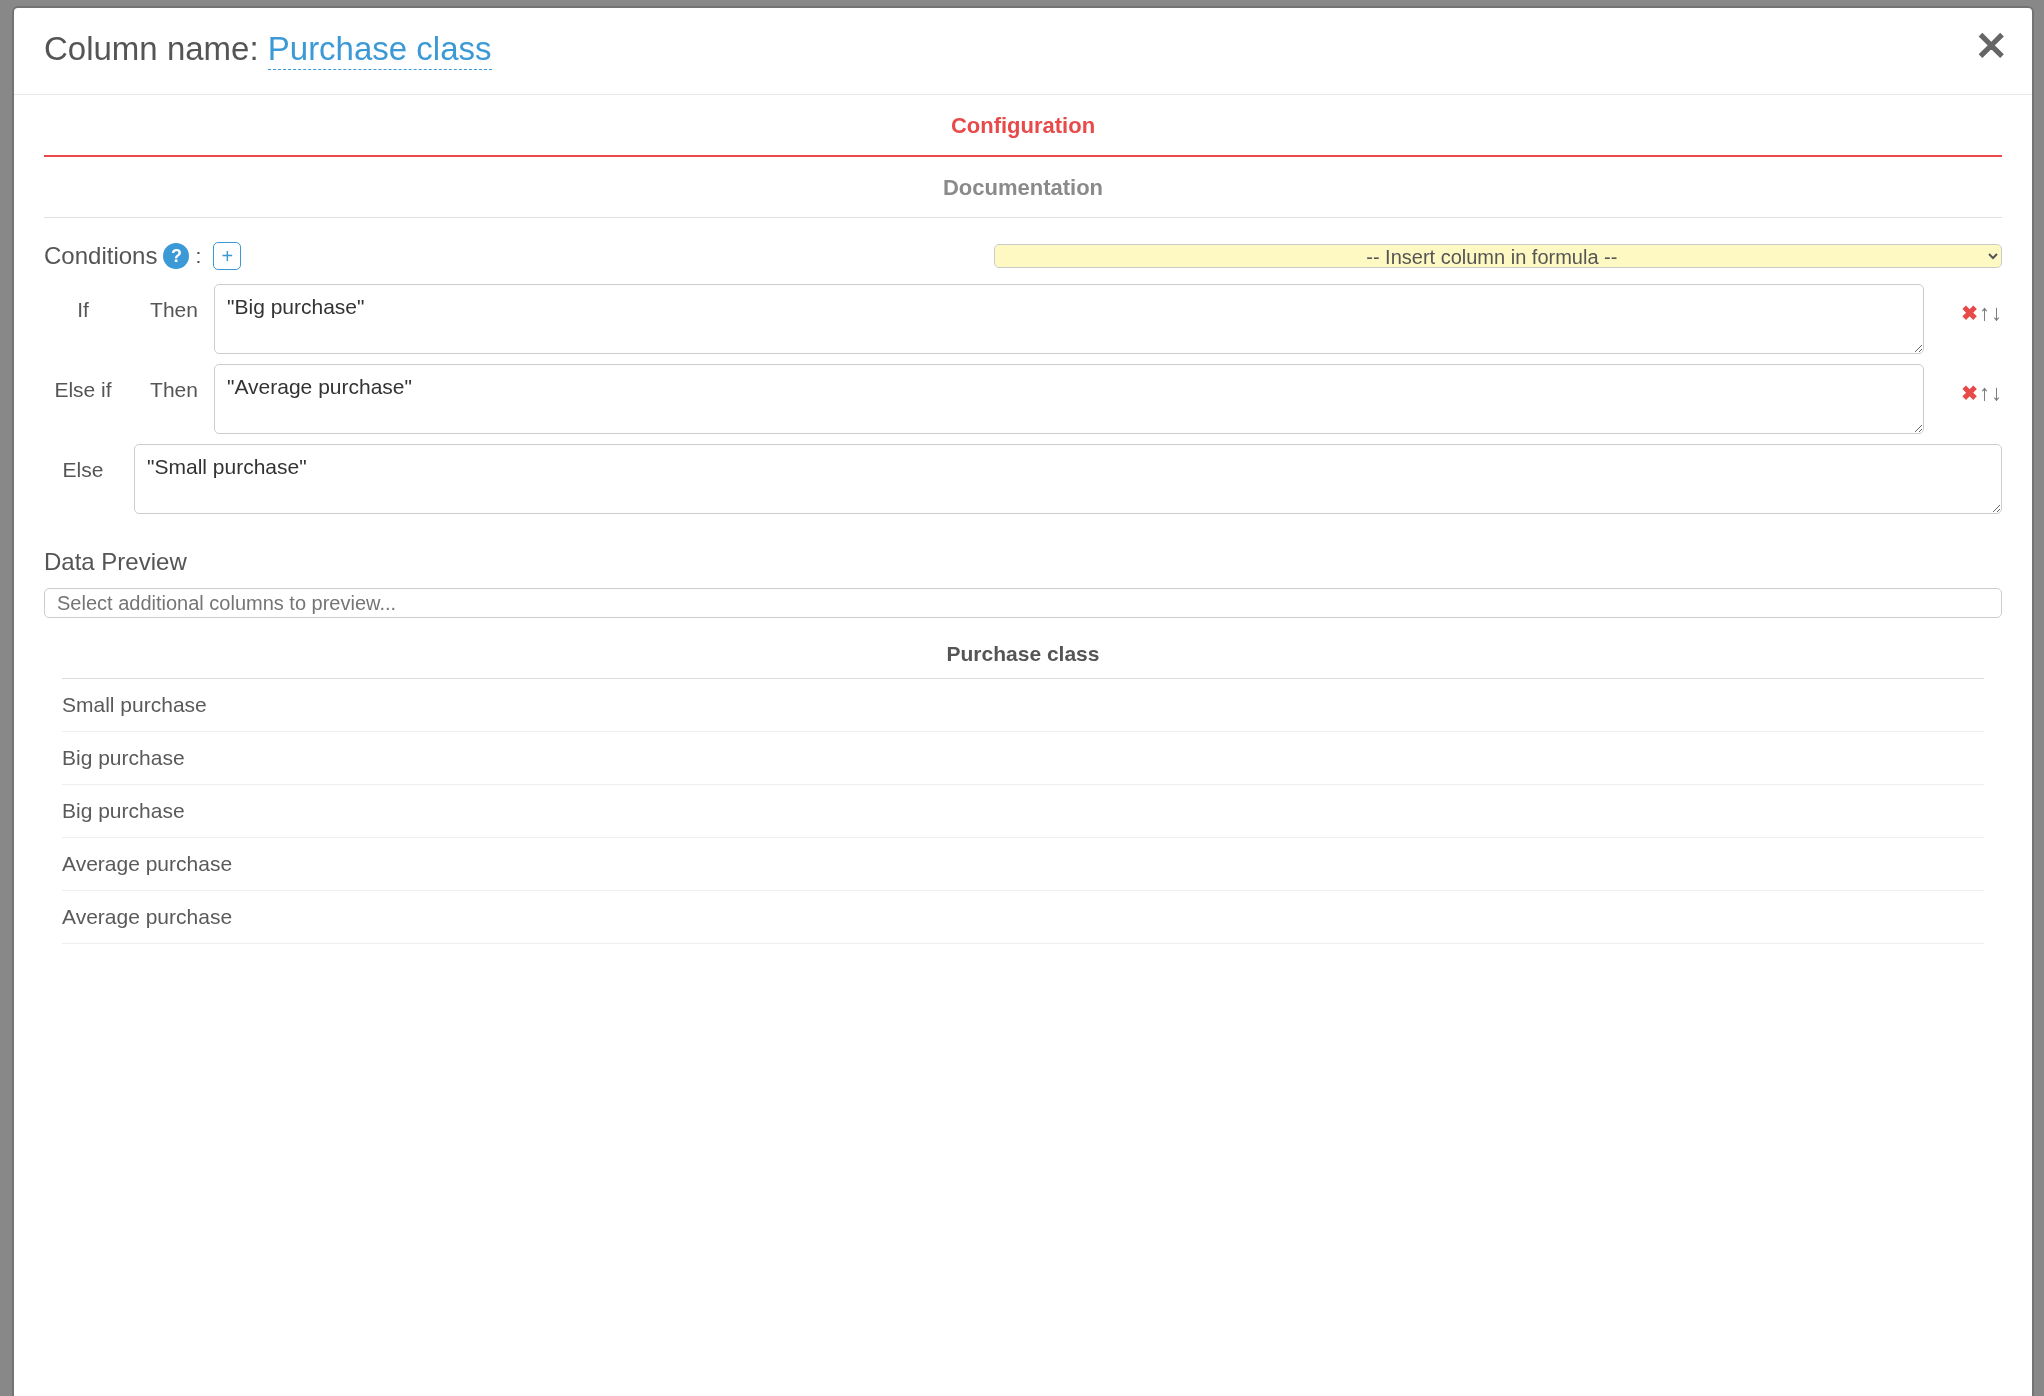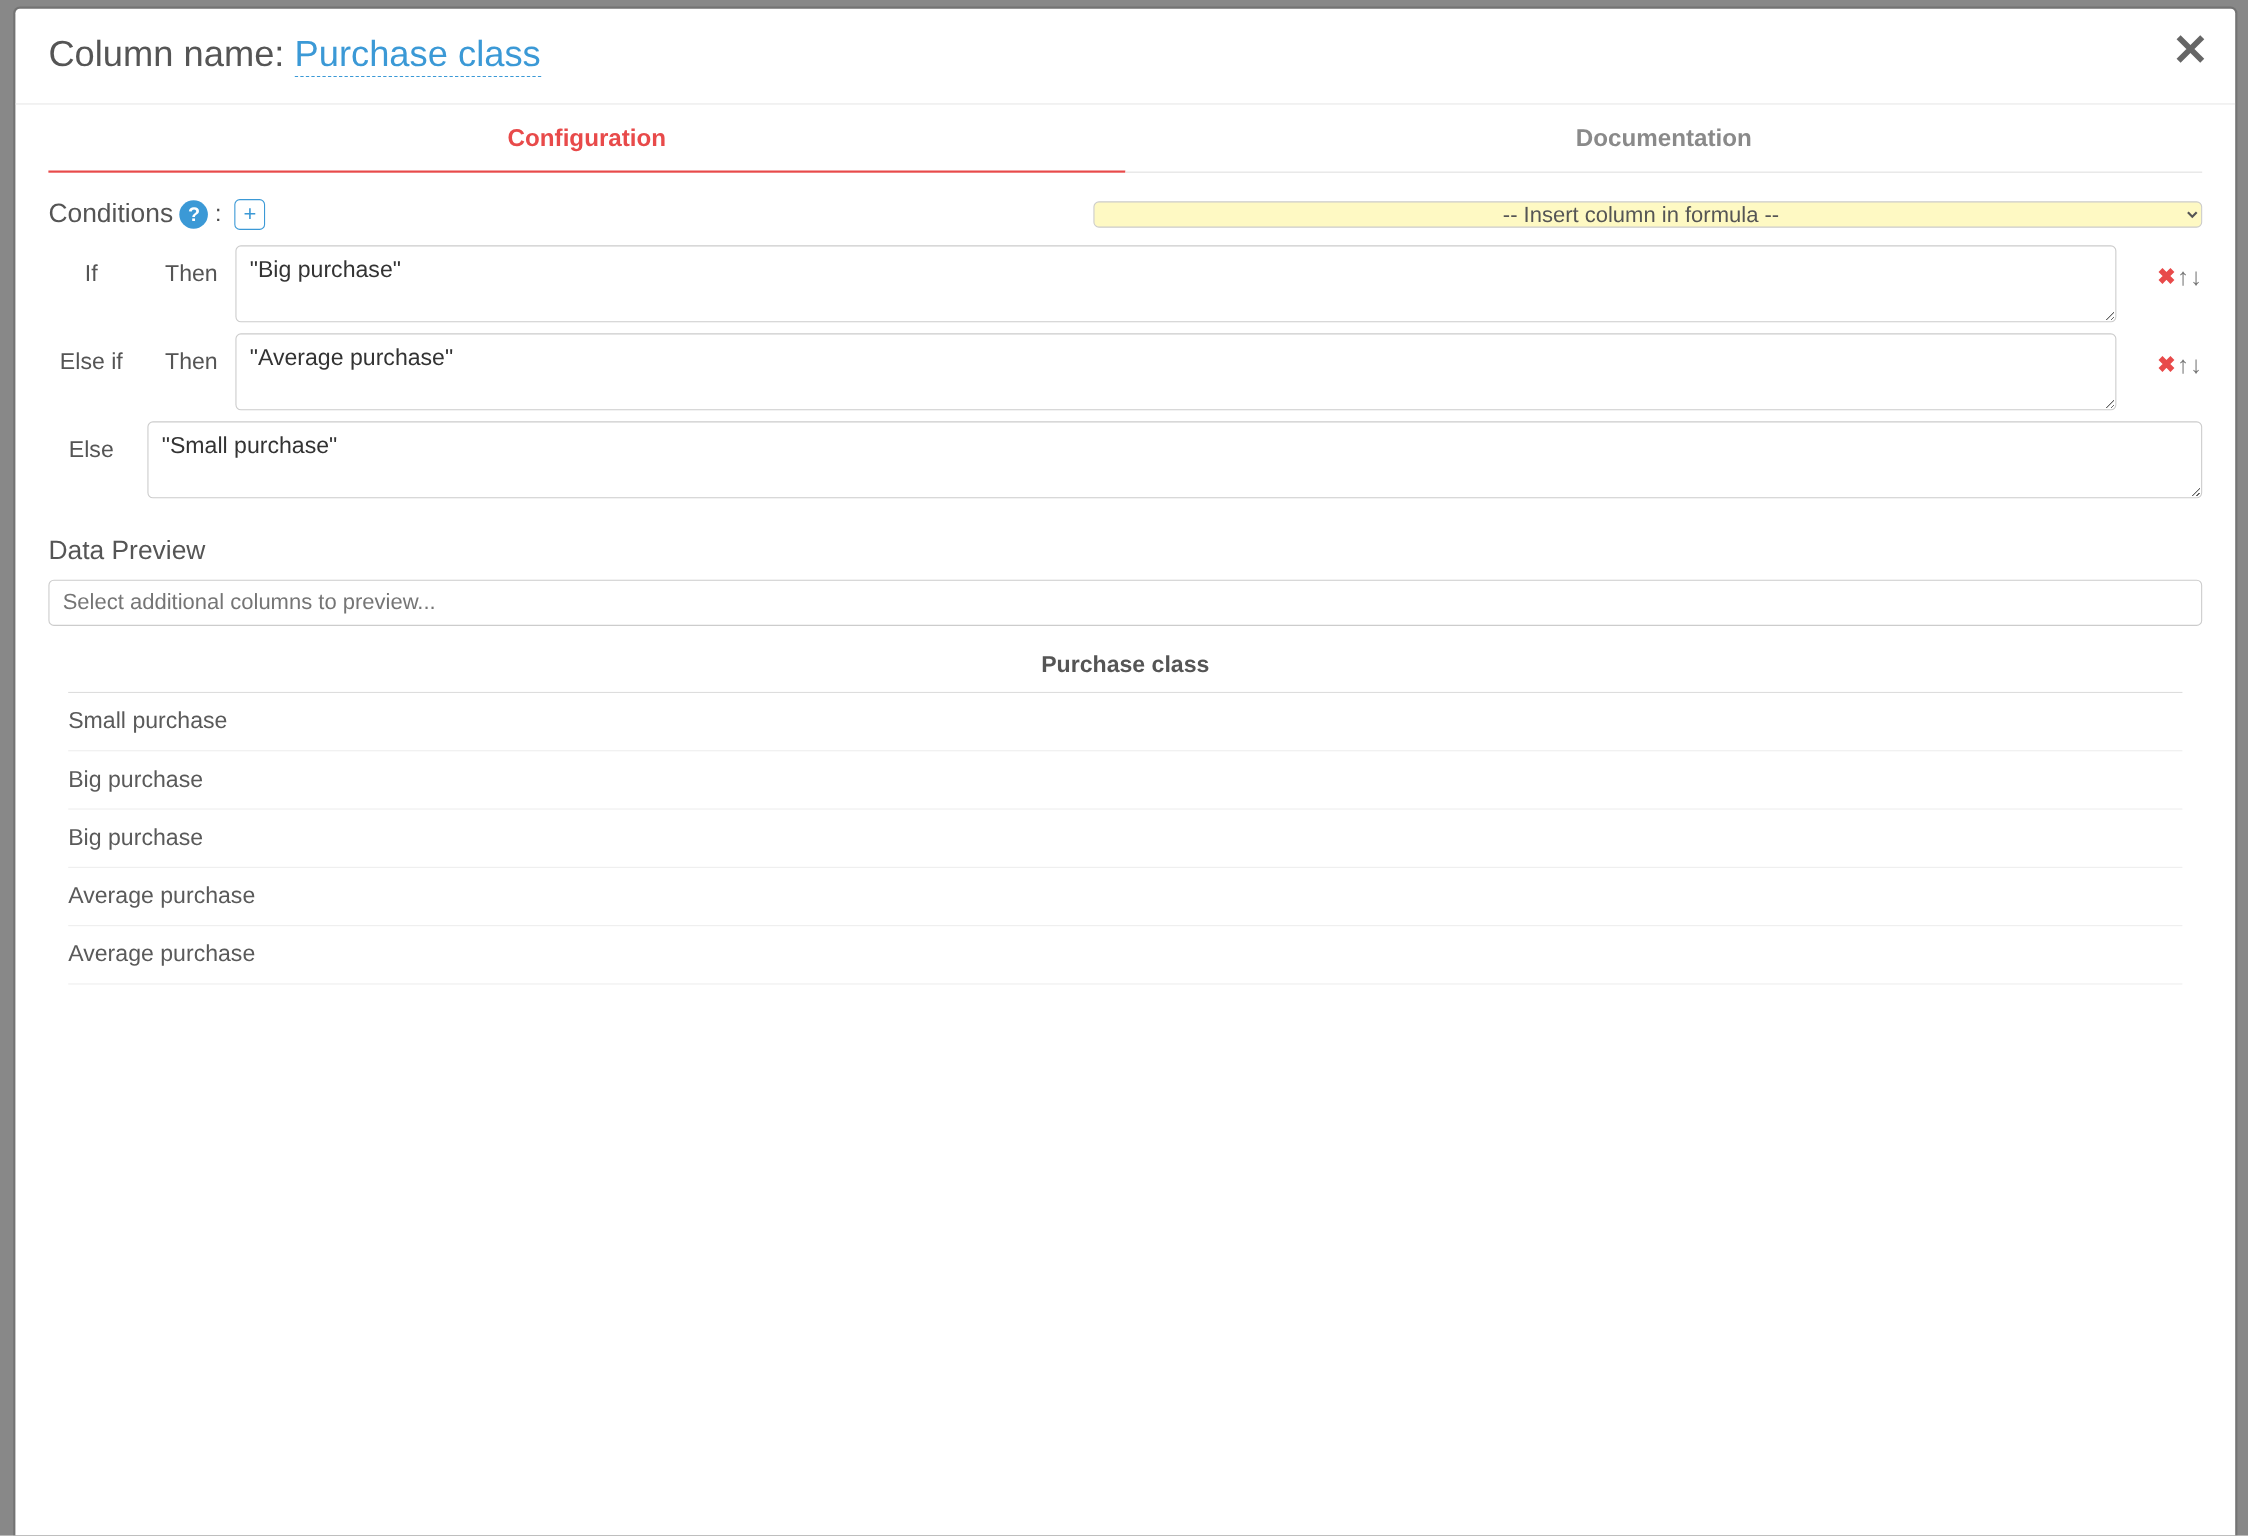--- a/index.html
+++ b/index.html
@@ -41,20 +41,21 @@
   }
   .column-name-value {
     color: #3b99d6;
     border-bottom: 1.5px dashed #3b99d6;
     padding-bottom: 2px;
     cursor: text;
   }
   .tabs {
     display: flex;
     padding: 0 30px;
+    flex-direction: column;
   }
   .tab {
     flex: 1;
     text-align: center;
     padding: 18px 0 16px 0;
     font-size: 22px;
     font-weight: 600;
     color: #8a8a8a;
     border-bottom: 1.5px solid #e0e0e0;
     cursor: pointer;
@@ -202,21 +203,21 @@
     color: #333;
   }
   .data-preview-label {
     font-size: 24px;
     color: #555;
     margin-top: 34px;
     margin-bottom: 12px;
   }
   .preview-select {
     width: 100%;
-    height: 42px;
+    height: 30px;
     border: 1.5px solid #ccc;
     border-radius: 5px;
     background: #fff;
     font-size: 20px;
     padding: 0 12px;
     color: #999;
     cursor: pointer;
   }
   .preview-table {
     margin-top: 16px;

